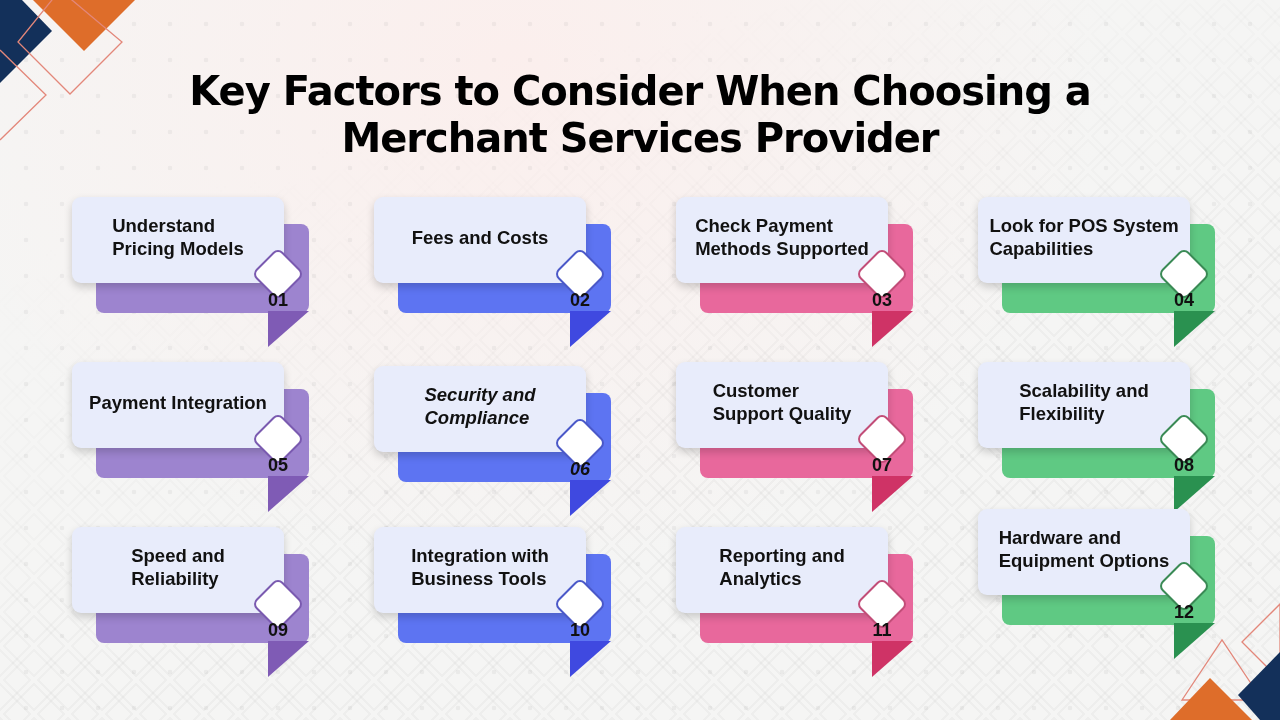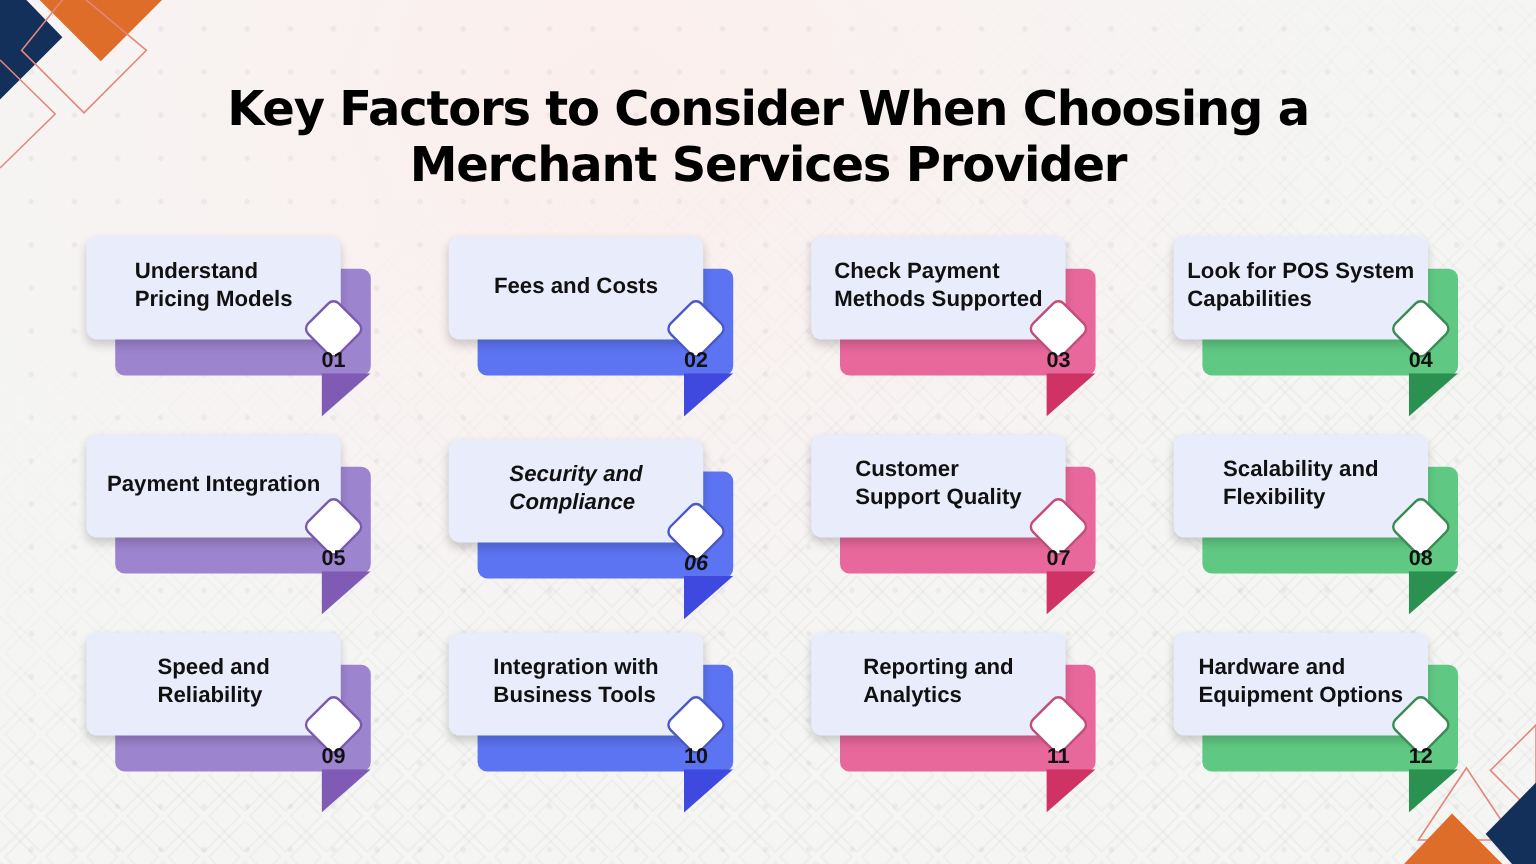--- a/index.html
+++ b/index.html
@@ -235,21 +235,21 @@
     </svg>
     <div class="front">
       <div class="t">
         <div>Reporting and</div>
         <div>Analytics</div>
       </div>
     </div>
     <div class="badge" style="border-color:#c24d78"></div>
     <div class="num">11</div>
   </div>
-    <div class="card" style="left: 978px; top: 527px;">
+    <div class="card" style="left: 978px; top: 509px;">
     <div class="back" style="background:#5fc983"></div>
     <svg class="tail" viewBox="0 0 41 36" width="41" height="36">
       <polygon points="0,0 41,0 0,36" fill="#2a9150"></polygon>
     </svg>
     <div class="front">
       <div class="t">
         <div>Hardware and</div>
         <div>Equipment Options</div>
       </div>
     </div>

